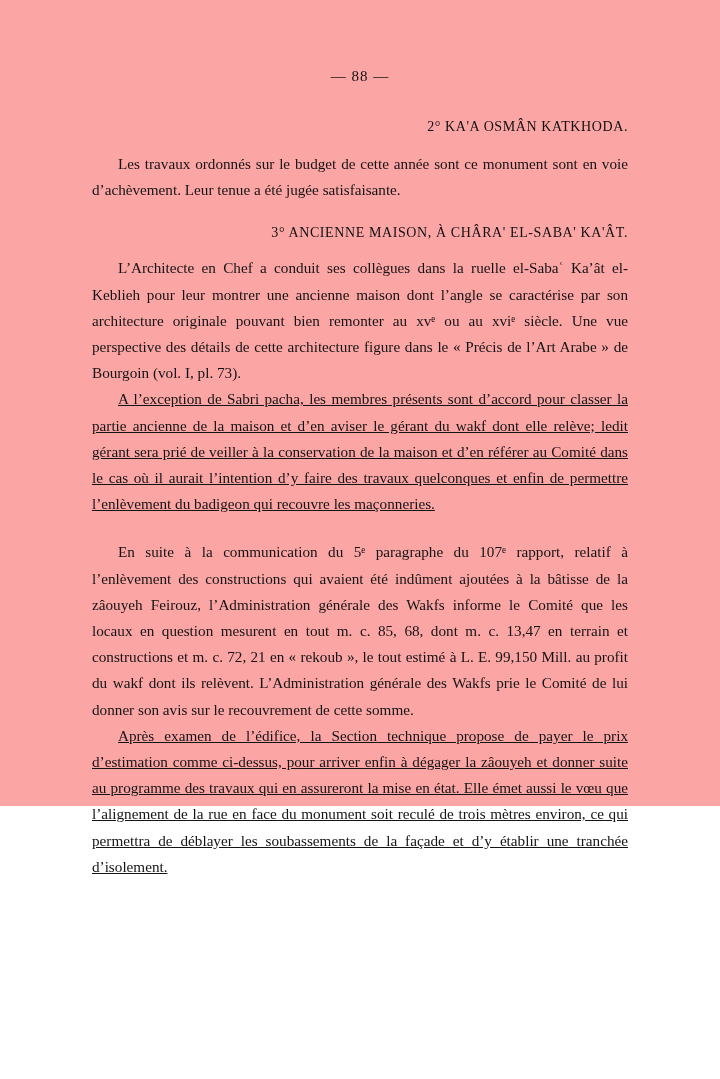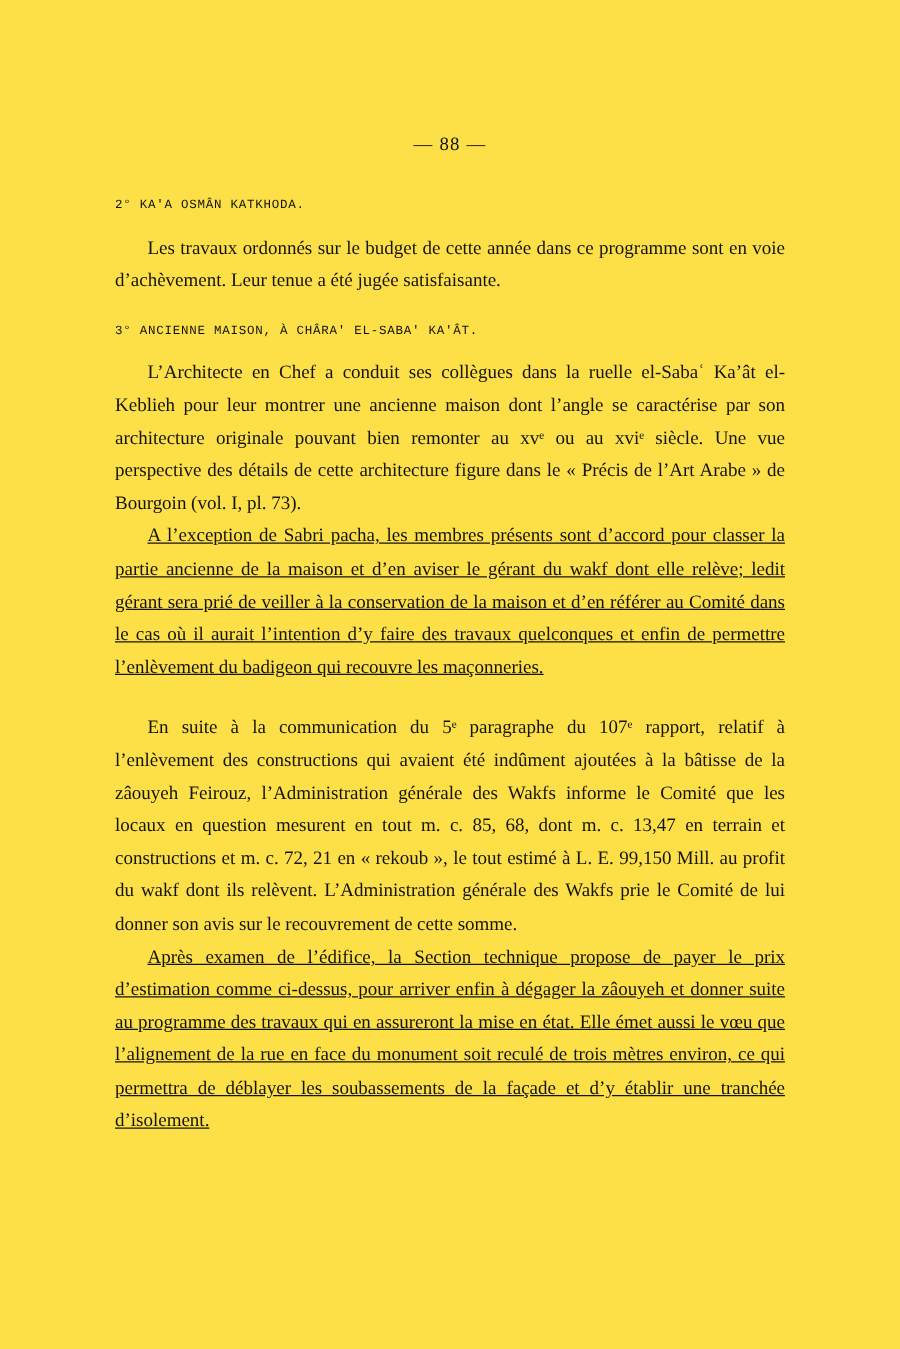--- a/index.html
+++ b/index.html
@@ -10,42 +10,42 @@
   body {
     width: 720px;
     height: 1079px;
     font-family: "Liberation Serif", serif;
     color: #1a1a1a;
     -webkit-font-smoothing: antialiased;
   }
   .page {
     position: relative;
     width: 720px;
-    height: 1079px;
+    height: 806px;
     box-sizing: border-box;
-    padding: 108px 92px 40px 92px;
-    background: #fde047;
+    padding: 68px 92px 40px 92px;
+    background: #fca5a5;
   }
   .folio {
     text-align: center;
     font-size: 15px;
     letter-spacing: 1px;
     margin: 0 0 34px 0;
     color: #111;
     font-family: "Liberation Serif", serif;
   }
   .section-head {
-    text-align: left;
+    text-align: right;
     font-variant: small-caps;
-    font-size: 10px;
+    font-size: 14px;
     letter-spacing: 0.6px;
     margin: 0 0 16px 0;
     color: #111;
     font-weight: normal;
-    font-family: Liberation Mono, monospace;
+    font-family: Liberation Serif, serif;
   }
   .sec-block {
     margin-bottom: 4px;
   }
   .sec-block.gap {
     margin-top: 22px;
   }
   p.para {
     margin: 0 0 0 0;
     text-align: justify;
@@ -64,21 +64,21 @@
 </style>
 </head>
 <body>
 
 <div class="page">
 
   <div class="folio">— 88 —</div>
 
   <div class="sec-block">
     <div class="section-head">2° KA'A OSMÂN KATKHODA.</div>
-    <p class="para">Les travaux ordonnés sur le budget de cette année dans ce programme sont en voie d’achèvement. Leur tenue a été jugée satisfaisante.</p>
+    <p class="para">Les travaux ordonnés sur le budget de cette année sont ce monument sont en voie d’achèvement. Leur tenue a été jugée satisfaisante.</p>
   </div>
 
   <div class="sec-block gap">
     <div class="section-head head-gap-bot">3° ANCIENNE MAISON, À CHÂRA' EL-SABA' KA'ÂT.</div>
     <p class="para">L’Architecte en Chef a conduit ses collègues dans la ruelle el-Sabaʿ Ka’ât el-Keblieh pour leur montrer une ancienne maison dont l’angle se caractérise par son architecture originale pouvant bien remonter au xvᵉ ou au xviᵉ siècle. Une vue perspective des détails de cette architecture figure dans le « Précis de l’Art Arabe » de Bourgoin (vol. I, pl. 73).</p>
     <p class="para">A l’exception de Sabri pacha, les membres présents sont d’accord pour classer la partie ancienne de la maison et d’en aviser le gérant du wakf dont elle relève; ledit gérant sera prié de veiller à la conservation de la maison et d’en référer au Comité dans le cas où il aurait l’intention d’y faire des travaux quelconques et enfin de permettre l’enlèvement du badigeon qui recouvre les maçonneries.</p>
   </div>
 
   <div class="sec-block gap">
     <p class="para">En suite à la communication du 5ᵉ paragraphe du 107ᵉ rapport, relatif à l’enlèvement des constructions qui avaient été indûment ajoutées à la bâtisse de la zâouyeh Feirouz, l’Administration générale des Wakfs informe le Comité que les locaux en question mesurent en tout m. c. 85, 68, dont m. c. 13,47 en terrain et constructions et m. c. 72, 21 en « rekoub », le tout estimé à L. E. 99,150 Mill. au profit du wakf dont ils relèvent. L’Administration générale des Wakfs prie le Comité de lui donner son avis sur le recouvrement de cette somme.</p>

